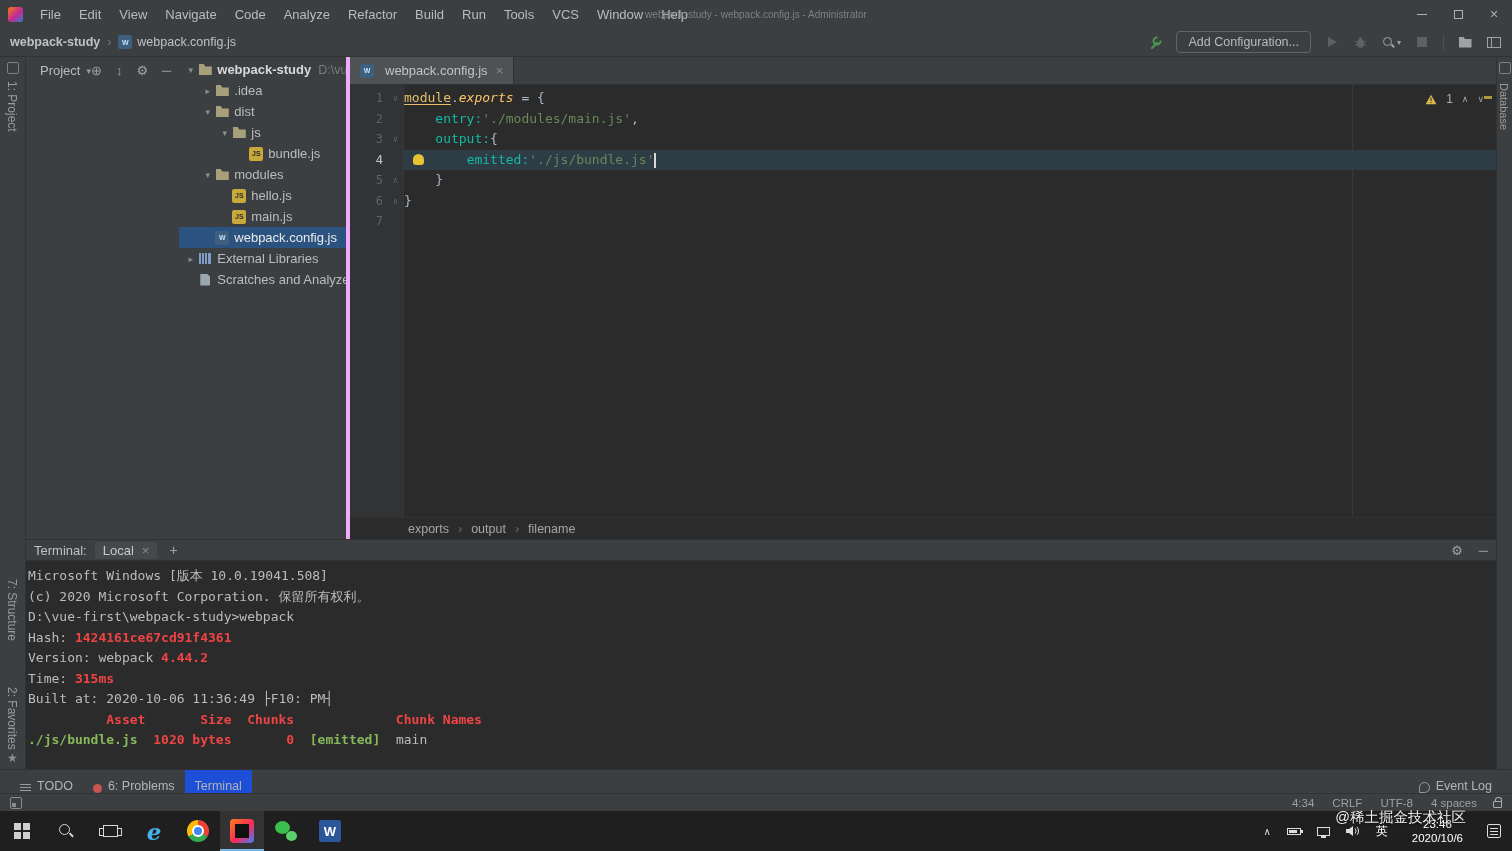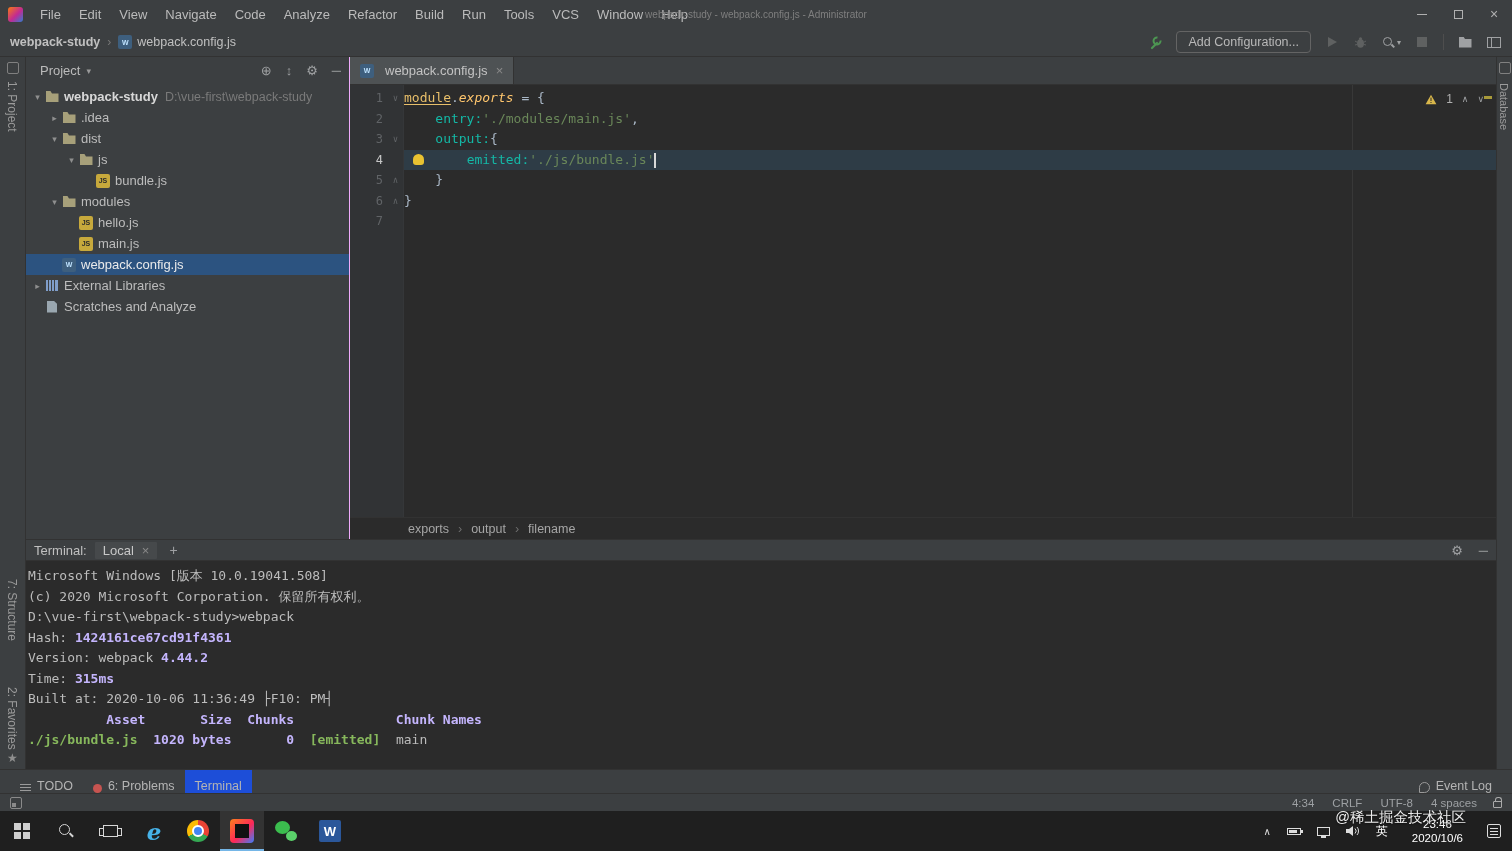--- a/index.html
+++ b/index.html
@@ -42,21 +42,21 @@
   .vlabel{writing-mode:vertical-rl;color:#9b9b9b;font-size:12px;position:absolute;left:5px;white-space:nowrap;}
   .right-stripe .vlabel{left:1px;font-size:11px;}
   .stripe-box{position:absolute;left:7px;width:12px;height:12px;border:1px solid #808080;border-radius:2px;}
   .stripe-star{position:absolute;left:7px;bottom:4px;color:#8f8f8f;font-size:12px;}
 
   
   .content{position:absolute;top:57px;left:26px;right:16px;bottom:82px;display:flex;flex-direction:column;z-index:3;}
   .work{flex:1;display:flex;min-height:0;}
 
   
-  .project-panel{width:324px;flex:none;background:#3c3f41;border-right:1px solid #f0abfc;display:flex;flex-direction:column;}
+  .project-panel{width:324px;flex:none;background:#3c3f41;border-right:4px solid #f0abfc;display:flex;flex-direction:row;}
   .panel-header{height:27px;display:flex;align-items:center;padding:0 8px 0 14px;color:#bbb;}
   .panel-caret{font-size:9px;color:#9a9a9a;margin-left:6px;}
   .ph-icons{margin-left:auto;display:flex;gap:14px;color:#9fa1a3;font-size:13px;align-items:center;}
   .tree{flex:1;overflow:hidden;padding-top:2px;}
   .tree-row{height:21px;display:flex;align-items:center;white-space:nowrap;}
   .tree-row.selected{background:#2c5380;}
   .chev{width:15px;font-size:9px;color:#8f8f8f;text-align:center;flex:none;}
   .tree-label{color:#bcbcbc;}
   .tree-label.bold{font-weight:700;color:#d8d8d8;}
   .tree-row.selected .tree-label{color:#eaeaea;}
@@ -101,21 +101,21 @@
 
   
   .term-header{height:22px;background:#3c3f41;border-top:1px solid #323232;border-bottom:1px solid #323232;display:flex;align-items:center;padding:0 8px;gap:8px;}
   .term-title{color:#c0c0c0;}
   .term-tab{background:#46494b;padding:1px 8px;display:flex;align-items:center;gap:6px;color:#c8c8c8;border-radius:1px;}
   .term-plus{color:#9fa1a3;font-size:14px;padding:0 4px;}
   .term-right{margin-left:auto;display:flex;gap:16px;color:#9fa1a3;font-size:13px;align-items:center;}
   .term-body{height:208px;background:#2b2b2b;font-family:"DejaVu Sans Mono",monospace;font-size:13px;line-height:20.5px;padding:5px 0 0 2px;overflow:hidden;}
   .term-line{white-space:pre;min-height:20.5px;}
   .ts-p{color:#bcbcbc;}
-  .ts-b{color:#c4b5fd;font-weight:700;}
+  .ts-b{color:#ef4444;font-weight:700;}
   .ts-g{color:#87b85c;font-weight:700;}
 
   
   .status1{position:absolute;left:0;right:0;bottom:58px;height:24px;background:#3c3f41;border-top:1px solid #323232;display:flex;align-items:stretch;padding:0 10px;z-index:5;}
   .sb-item{display:flex;align-items:flex-end;gap:6px;padding:0 10px;color:#b4b4b4;font-size:12.5px;}
   .sb-item.active{background:#1d4ed8;}
   .si-todo{width:11px;height:11px;background:linear-gradient(transparent 2px,#9a9a9a 2px 3px,transparent 3px 5px,#9a9a9a 5px 6px,transparent 6px 8px,#9a9a9a 8px 9px,transparent 9px);}
   .si-problems{width:9px;height:9px;border-radius:50%;background:#c75450;}
   .si-event{width:11px;height:11px;border:1px solid #9a9a9a;border-radius:50% 50% 50% 0;}
   .spacer{flex:1;}

